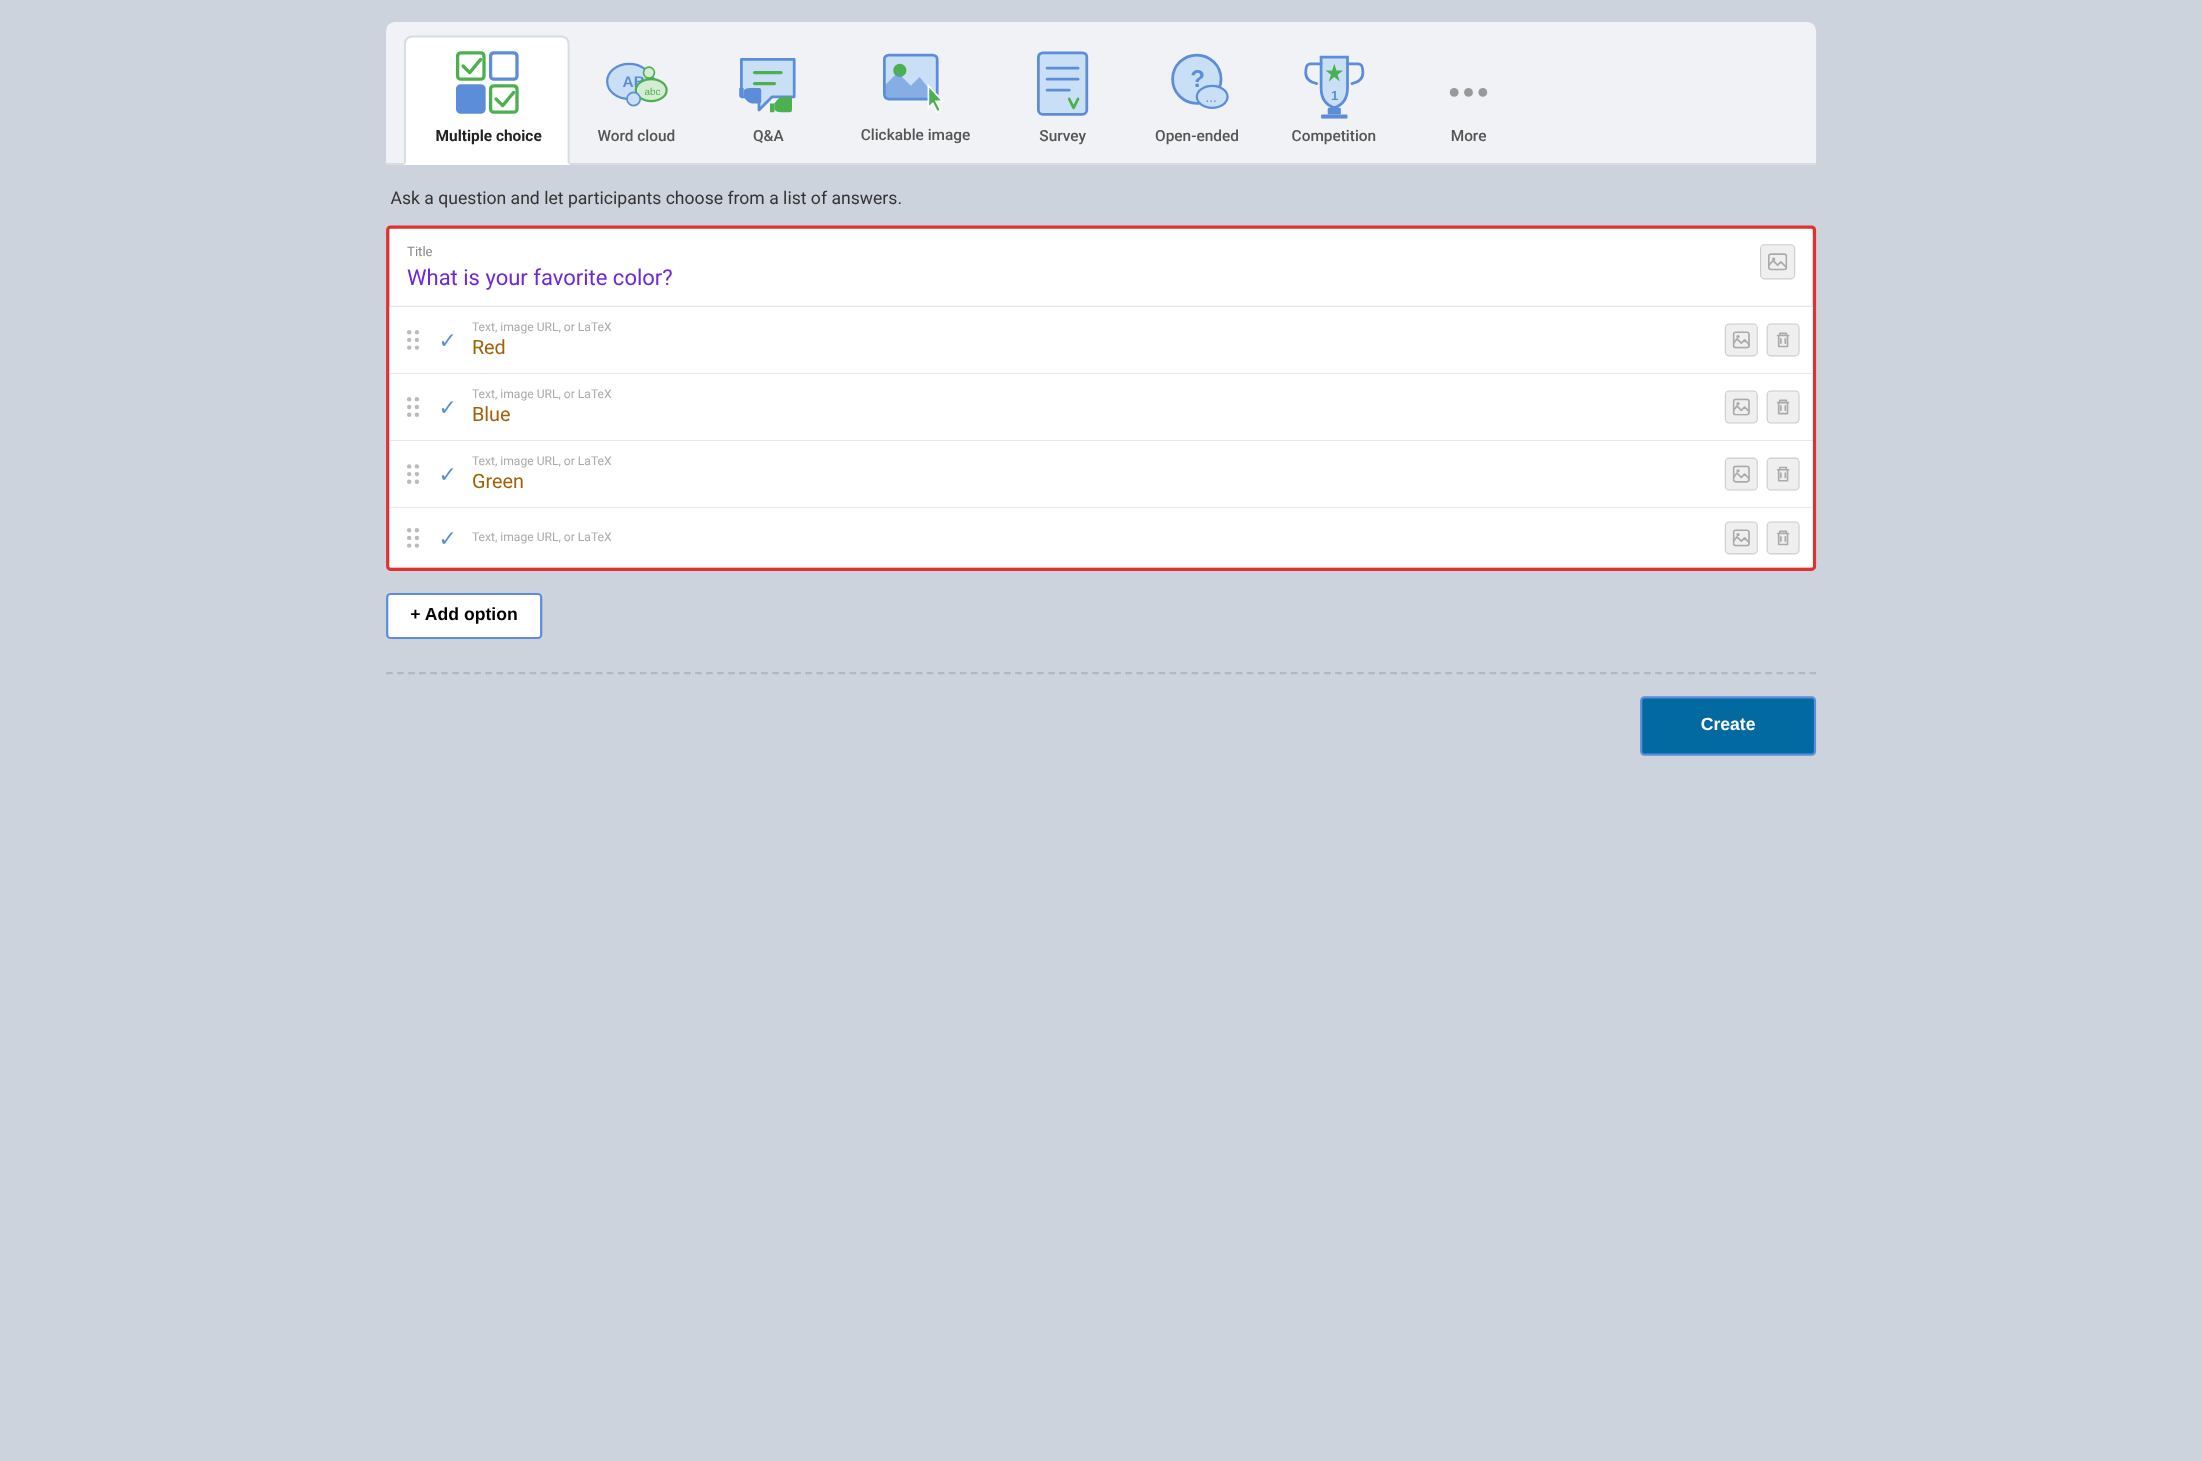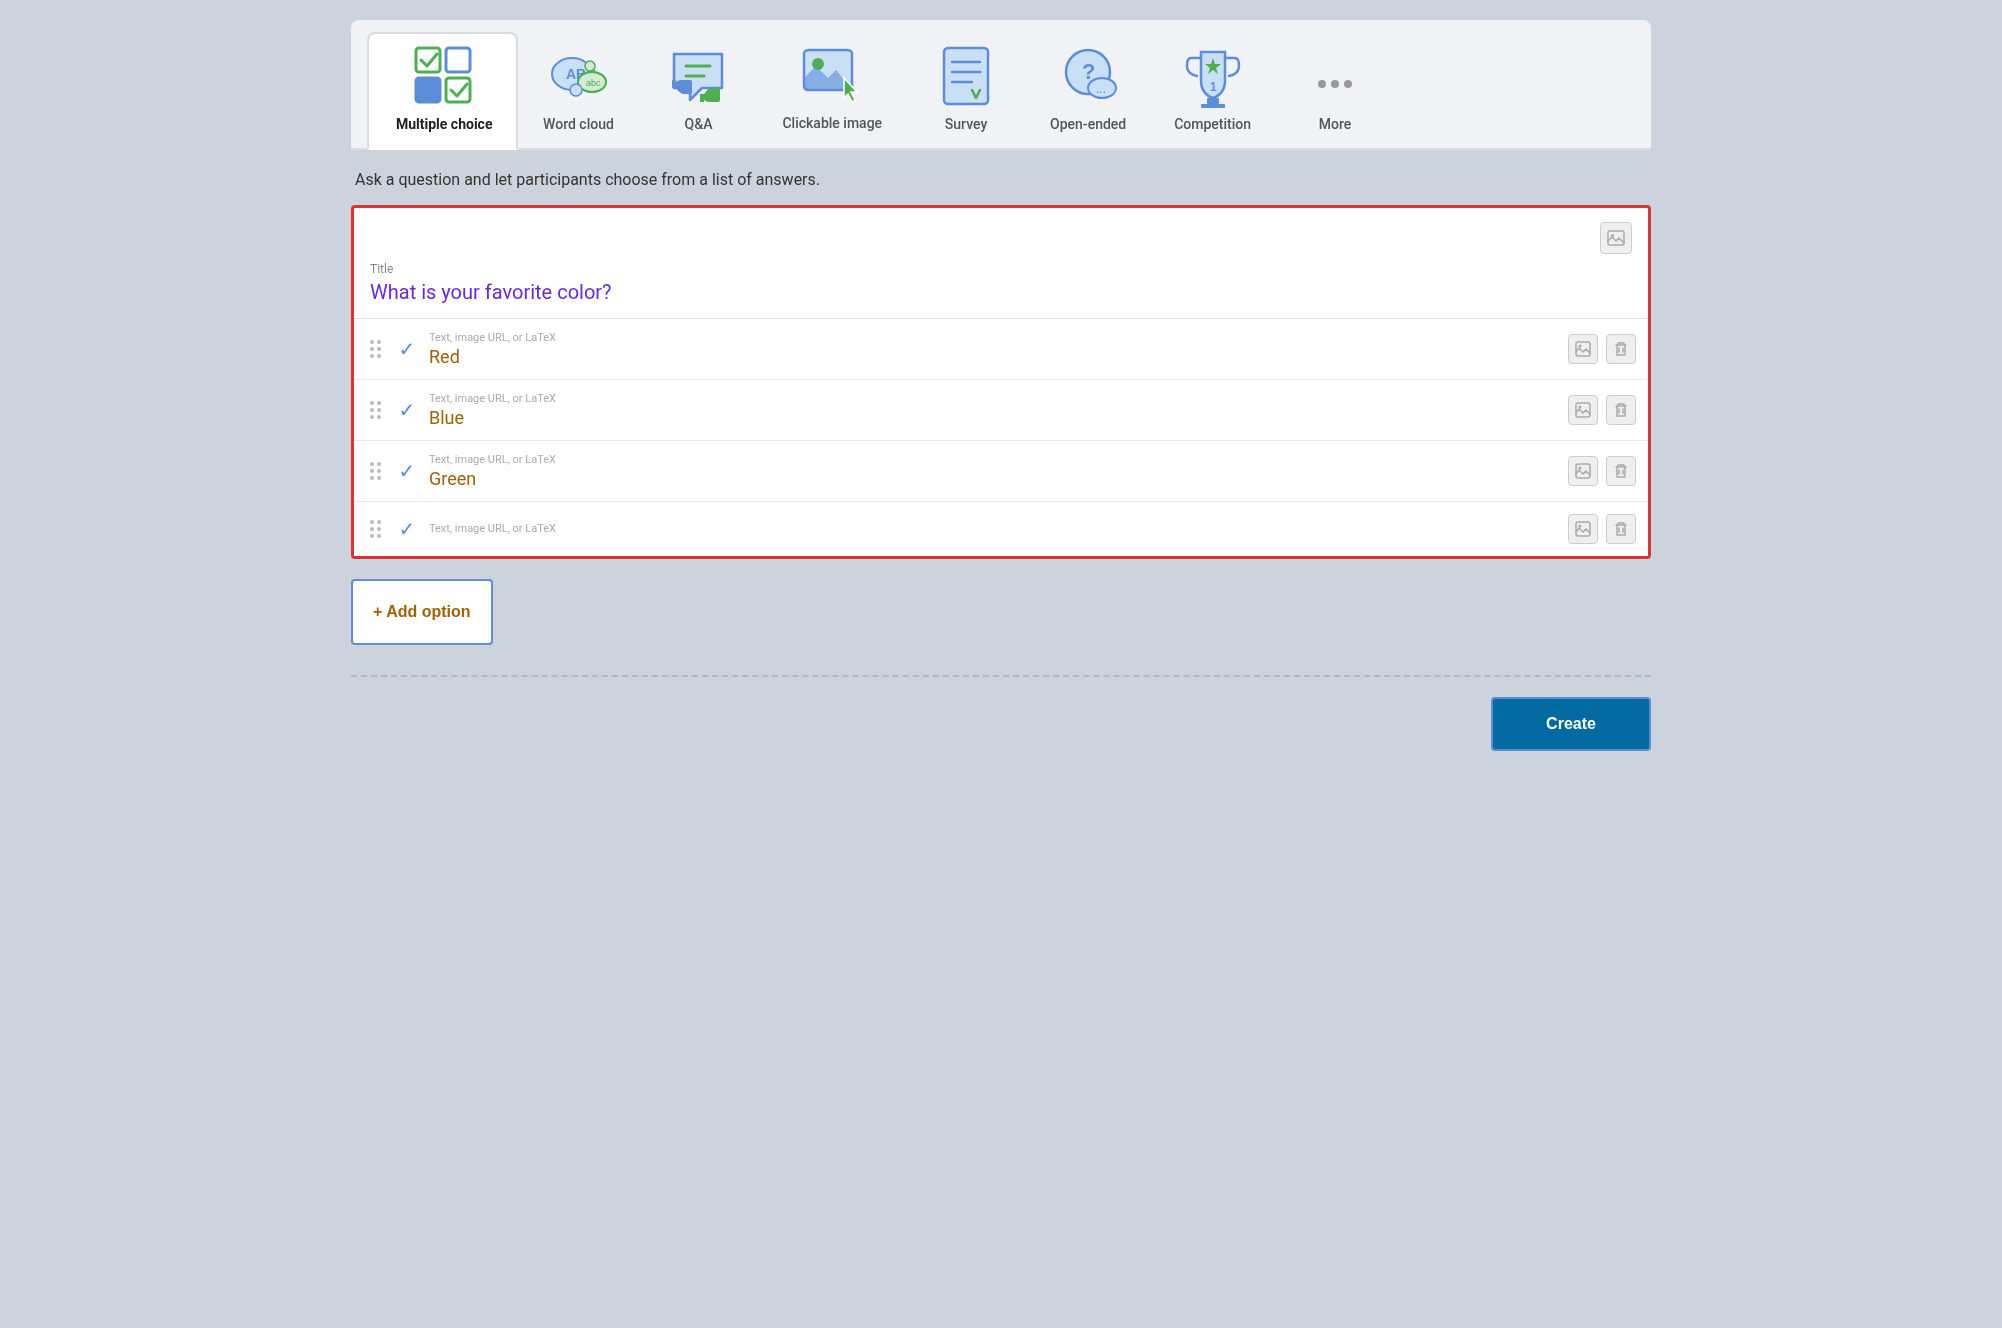--- a/index.html
+++ b/index.html
@@ -93,21 +93,20 @@
     .title-section {
       padding: 14px 16px;
       border-bottom: 1px solid #e0e0e0;
       display: flex;
       align-items: flex-start;
       justify-content: space-between;
     }
 
     .title-section-inner {
       flex: 1;
-      margin-top: 40px;
     }
 
     .title-label {
       font-size: 12px;
       color: #888;
       margin-bottom: 4px;
     }
 
     .title-value {
       font-size: 20px;
@@ -218,22 +217,22 @@
     }
 
     
     .add-option-btn {
       display: flex;
       align-items: center;
       gap: 8px;
       background: white;
       border: 2px solid #5b8dd9;
       border-radius: 4px;
-      padding: 22px 20px;
-      color: #a16207;
+      padding: 10px 20px;
+      color: #000000;
       font-size: 16px;
       font-weight: 600;
       cursor: pointer;
       margin-top: 20px;
     }
 
     
     .bottom-divider {
       border: none;
       border-top: 2px dashed #b0b8c4;

